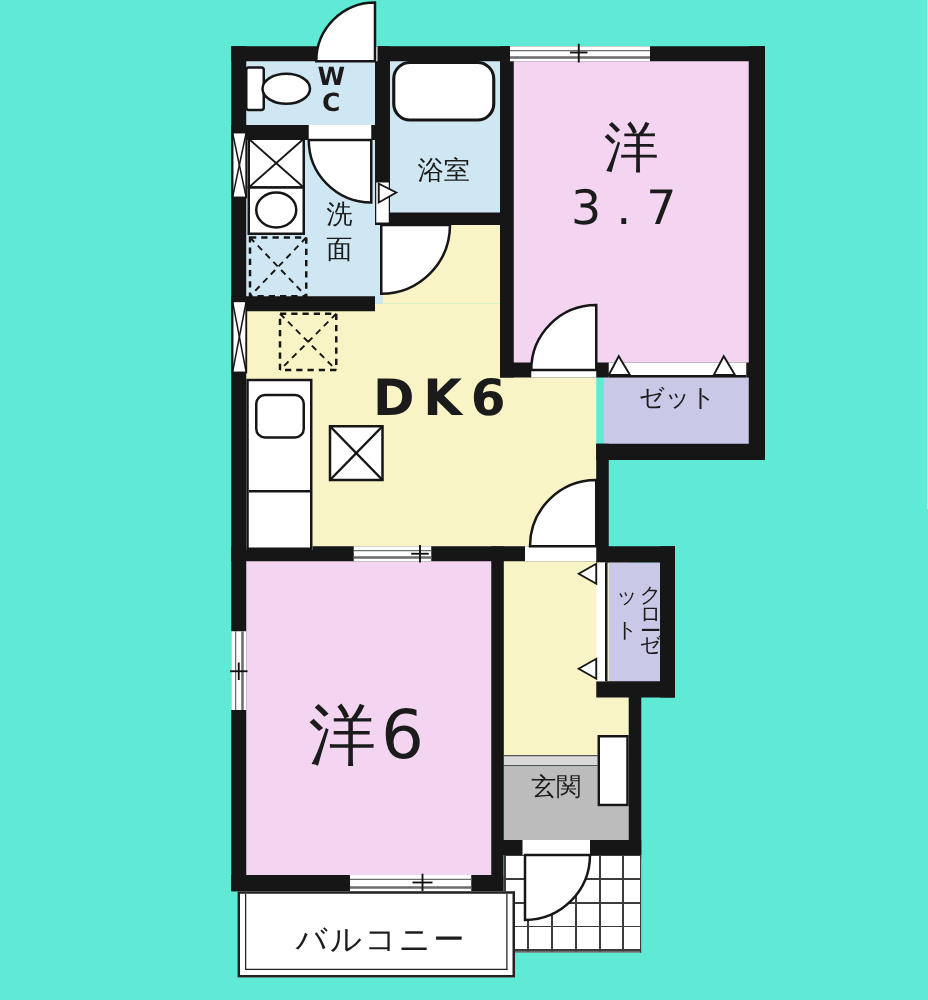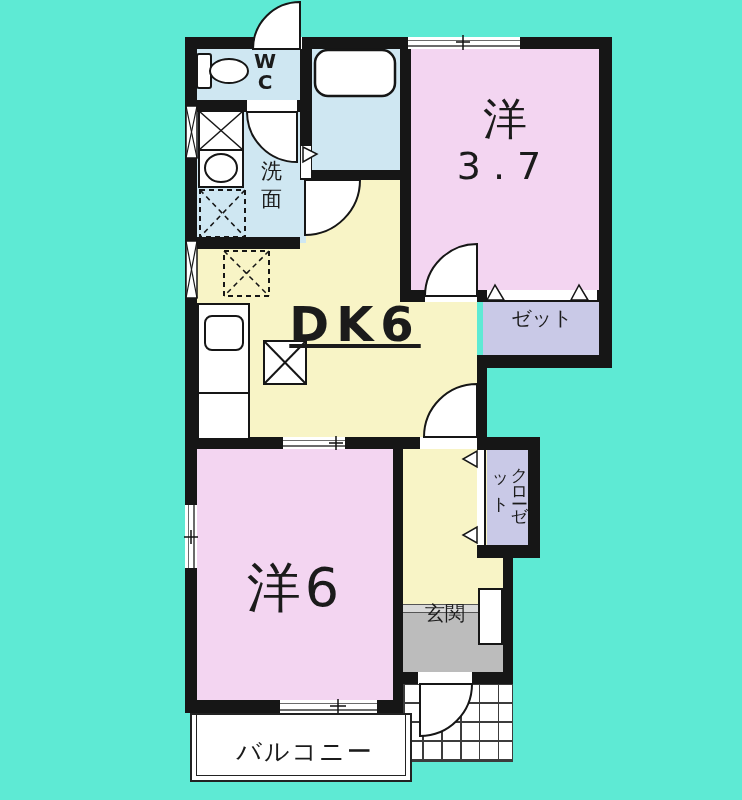--- a/index.html
+++ b/index.html
@@ -165,27 +165,28 @@
       <line x1="329" y1="443" x2="343" y2="443"></line>
         <line x1="336" y1="436" x2="336" y2="450"></line>
       <line x1="330" y1="706" x2="346" y2="706"></line>
         <line x1="338" y1="699" x2="338" y2="713"></line>
       <line x1="184" y1="537" x2="198" y2="537"></line>
         <line x1="191" y1="530" x2="191" y2="544"></line>
     </g>
   </svg>
 
   <div class="lbl" style="left:251px;top:51px;width:28px;font-size:20px;line-height:21px;font-weight:600;word-break:break-all;white-space:normal;">WC</div>
+  <div class="lbl" style="left:310px;top:122px;width:90px;font-size:21px;">浴室</div>
   <div class="lbl" style="left:258px;top:157px;width:27px;font-size:21px;line-height:28px;word-break:break-all;white-space:normal;">洗面</div>
   <div class="lbl" style="left:420px;top:95px;width:170px;">
     <div style="font-size:44px;line-height:48px;">洋</div>
     <div style="font-size:38px;line-height:46px;letter-spacing:12px;">3.7</div>
   </div>
-  <div class="lbl" style="left:270px;top:296px;width:170px;font-size:48px;font-weight:600;letter-spacing:7px;text-decoration:underline;">DK6</div>
+  <div class="lbl" style="left:270px;top:296px;width:170px;font-size:40px;font-weight:600;letter-spacing:7px;">DK6</div>
   <div class="lbl" style="left:489px;top:306px;width:106px;font-size:20px;line-height:24px;">
     <div>ゼット</div>
   </div>
   <div class="lbl" style="left:489px;top:454px;width:40px;height:62px;font-size:17px;line-height:19px;writing-mode:vertical-rl;white-space:normal;">クローゼット</div>
   <div class="lbl" style="left:210px;top:552px;width:170px;font-size:54px;letter-spacing:4px;">洋6</div>
-  <div class="lbl" style="left:403px;top:600px;width:84px;font-size:20px;">玄関</div>
+  <div class="lbl" style="left:403px;top:616px;width:84px;font-size:20px;">玄関</div>
   <div class="lbl" style="left:225px;top:735px;width:160px;font-size:25px;letter-spacing:2px;">バルコニー</div>
 
 </div>
 
 </body></html>

